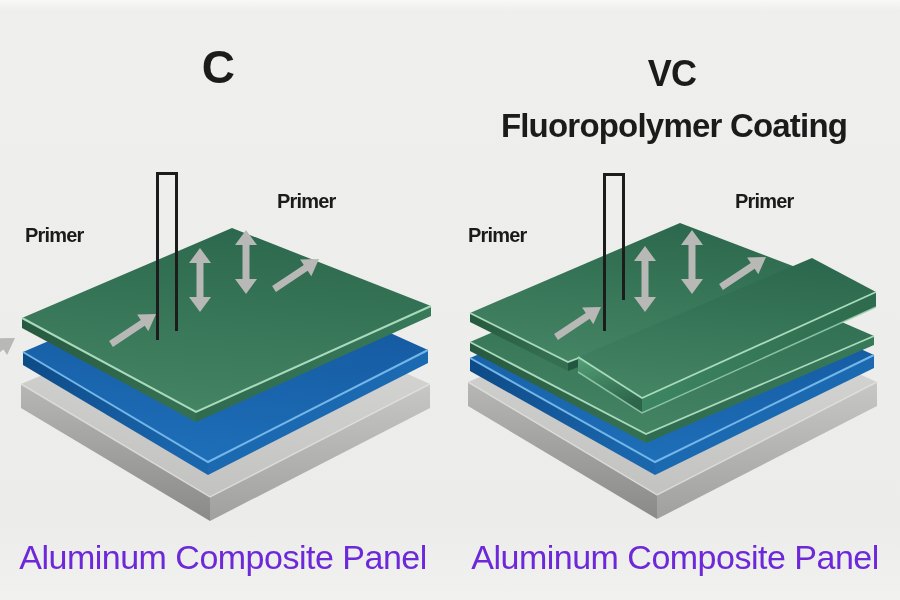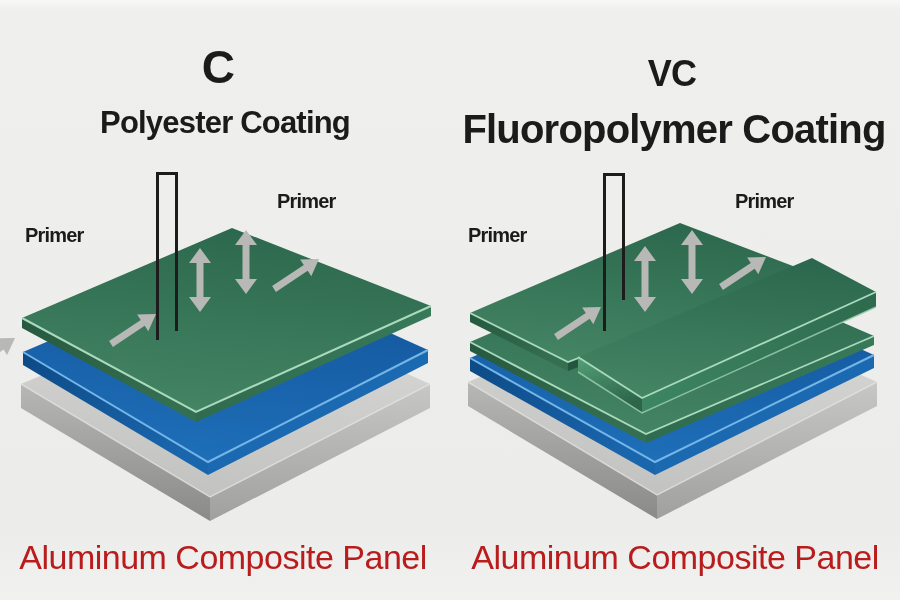--- a/index.html
+++ b/index.html
@@ -9,27 +9,27 @@
     font-family:"Liberation Sans", sans-serif;
   }
   .stage{position:absolute;inset:0;}
   svg.layers{position:absolute;left:0;top:0;}
   .lbl{position:absolute;white-space:nowrap;color:#1b1b1b;line-height:1;}
   .bold{font-weight:700;letter-spacing:-0.8px;}
   .center{transform:translateX(-50%);}
   .c-title{left:218px;top:44px;font-size:46px;}
   .vc-title{left:672px;top:56px;font-size:36px;text-align:center;}
   .coating-l{left:225px;top:107px;font-size:31px;}
-  .coating-r{left:674px;top:109px;font-size:40px;text-align:center;}
+  .coating-r{left:674px;top:109px;font-size:33px;text-align:center;}
   .primer{font-size:20px;}
   .primer-ll{left:25px;top:225px;}
   .primer-lr{left:277px;top:191px;}
   .primer-rl{left:468px;top:225px;}
   .primer-rr{left:735px;top:191px;}
-  .base{font-size:34px;font-weight:400;letter-spacing:-0.5px;color:#b91c1c;}
+  .base{font-size:34px;font-weight:400;letter-spacing:-0.5px;color:#6d28d9;}
   .base-l{left:223px;top:540px;}
   .base-r{left:675px;top:540px;}
 </style>
 </head>
 <body>
 
 <div class="stage">
 
 <svg class="layers" width="900" height="600" viewBox="0 0 900 600">
   <defs>
@@ -160,21 +160,20 @@
     <g fill="#b8b8b6">
       <polygon points="601,307 593.3,324.2 589.7,318.8 557.9,339.9 554.1,334.1 585.8,313 582.1,307.6"></polygon>
       <polygon points="645,246 656,261 648.5,261 648.5,297 656,297 645,312 634,297 641.5,297 641.5,261 634,261"></polygon>
       <polygon points="692,230 703,245 695.5,245 695.5,279 703,279 692,294 681,279 688.5,279 688.5,245 681,245"></polygon>
       <polygon points="766,257 758.3,274.2 754.7,268.8 722.9,289.9 719.1,284.1 750.8,263 747.1,257.6"></polygon>
     </g>
   </g>
 </svg>
 
   <div class="lbl bold center c-title">C</div>
-  <div class="lbl bold center coating-l">Polyester Coating</div>
   <div class="lbl bold primer primer-ll">Primer</div>
   <div class="lbl bold primer primer-lr">Primer</div>
   <div class="lbl base center base-l">Aluminum Composite Panel</div>
 
   <div class="lbl bold center vc-title">VC</div>
   <div class="lbl bold center coating-r">Fluoropolymer Coating</div>
   <div class="lbl bold primer primer-rl">Primer</div>
   <div class="lbl bold primer primer-rr">Primer</div>
   <div class="lbl base center base-r">Aluminum Composite Panel</div>
 

